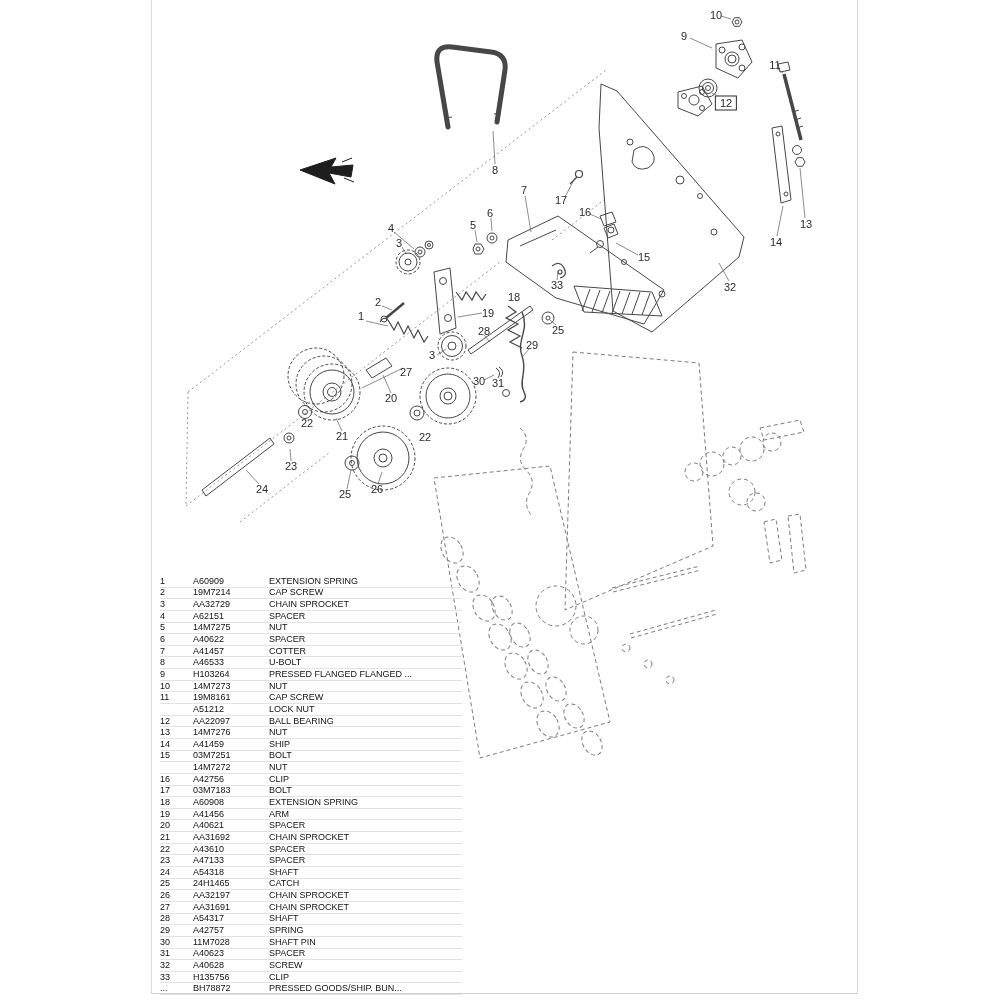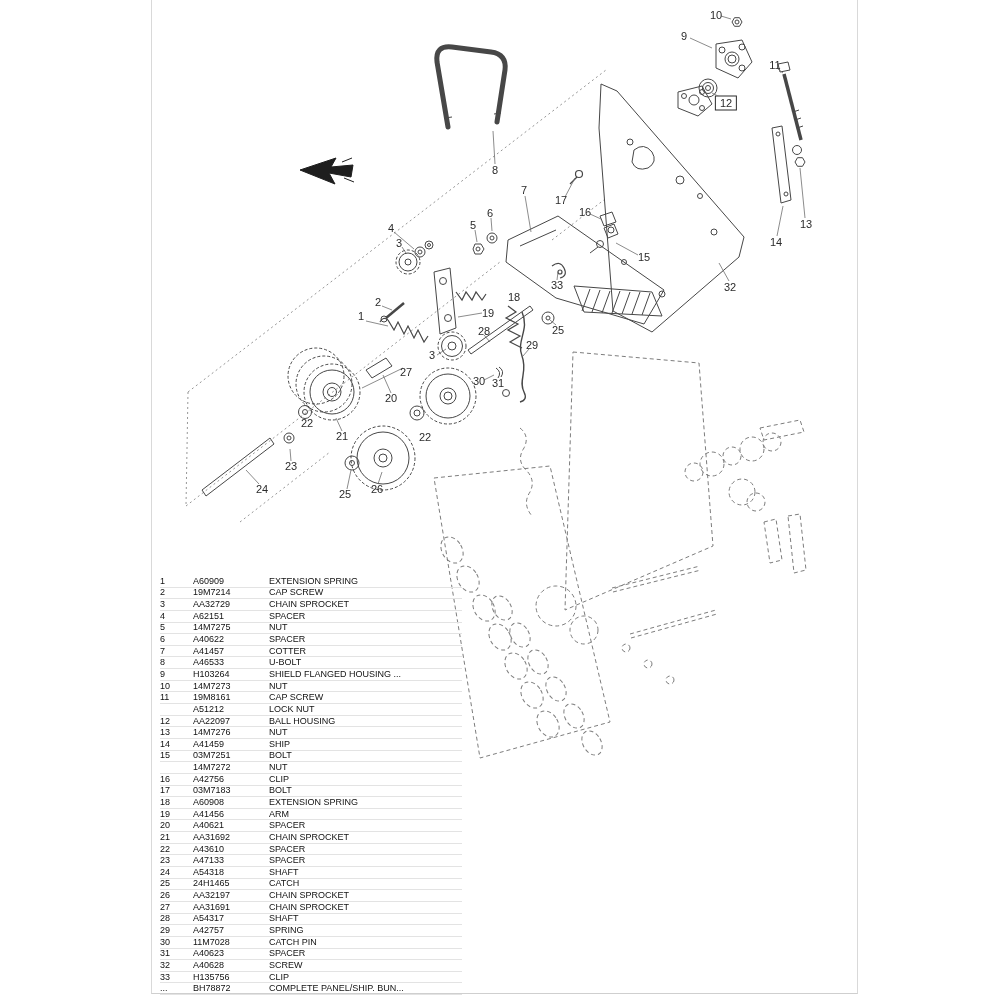--- a/index.html
+++ b/index.html
@@ -369,41 +369,41 @@
         <span>COTTER</span>
       </div>
       <div class="prow">
         <span>8</span>
         <span>A46533</span>
         <span>U-BOLT</span>
       </div>
       <div class="prow">
         <span>9</span>
         <span>H103264</span>
-        <span>SHIELD FLANGED HOUSING ...</span>
+        <span>PRESSED FLANGED FLANGED ...</span>
       </div>
       <div class="prow">
         <span>10</span>
         <span>14M7273</span>
         <span>NUT</span>
       </div>
       <div class="prow">
         <span>11</span>
         <span>19M8161</span>
         <span>CAP SCREW</span>
       </div>
       <div class="prow">
         <span></span>
         <span>A51212</span>
         <span>LOCK NUT</span>
       </div>
       <div class="prow">
         <span>12</span>
         <span>AA22097</span>
-        <span>BALL HOUSING</span>
+        <span>BALL BEARING</span>
       </div>
       <div class="prow">
         <span>13</span>
         <span>14M7276</span>
         <span>NUT</span>
       </div>
       <div class="prow">
         <span>14</span>
         <span>A41459</span>
         <span>SHIP</span>
@@ -484,36 +484,36 @@
         <span>SHAFT</span>
       </div>
       <div class="prow">
         <span>29</span>
         <span>A42757</span>
         <span>SPRING</span>
       </div>
       <div class="prow">
         <span>30</span>
         <span>11M7028</span>
-        <span>CATCH PIN</span>
+        <span>SHAFT PIN</span>
       </div>
       <div class="prow">
         <span>31</span>
         <span>A40623</span>
         <span>SPACER</span>
       </div>
       <div class="prow">
         <span>32</span>
         <span>A40628</span>
         <span>SCREW</span>
       </div>
       <div class="prow">
         <span>33</span>
         <span>H135756</span>
         <span>CLIP</span>
       </div>
       <div class="prow">
         <span>...</span>
         <span>BH78872</span>
-        <span>COMPLETE PANEL/SHIP. BUN...</span>
+        <span>PRESSED GOODS/SHIP. BUN...</span>
       </div>
     </div>
 </div>
 
 </body></html>

